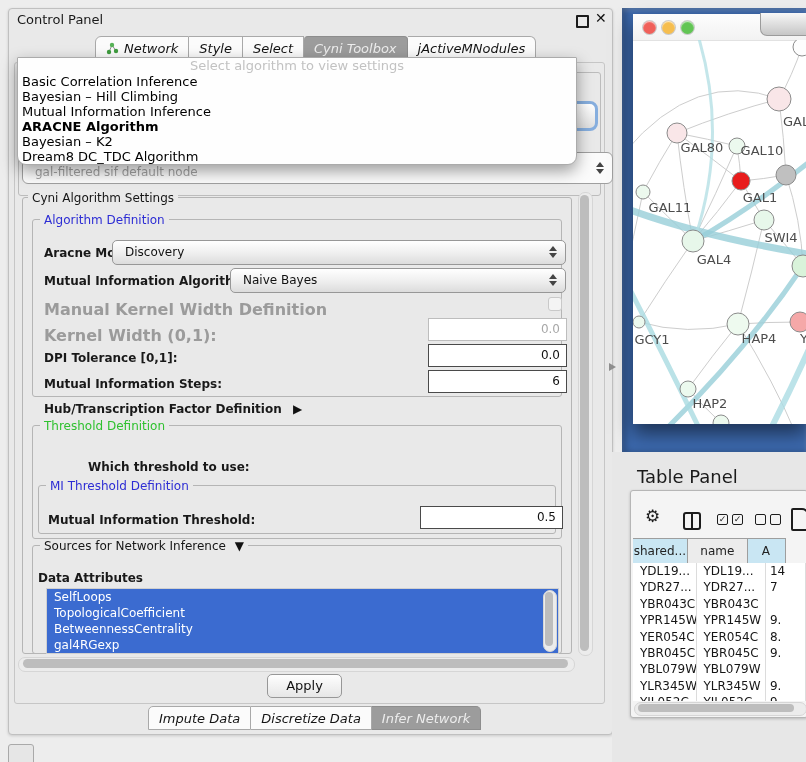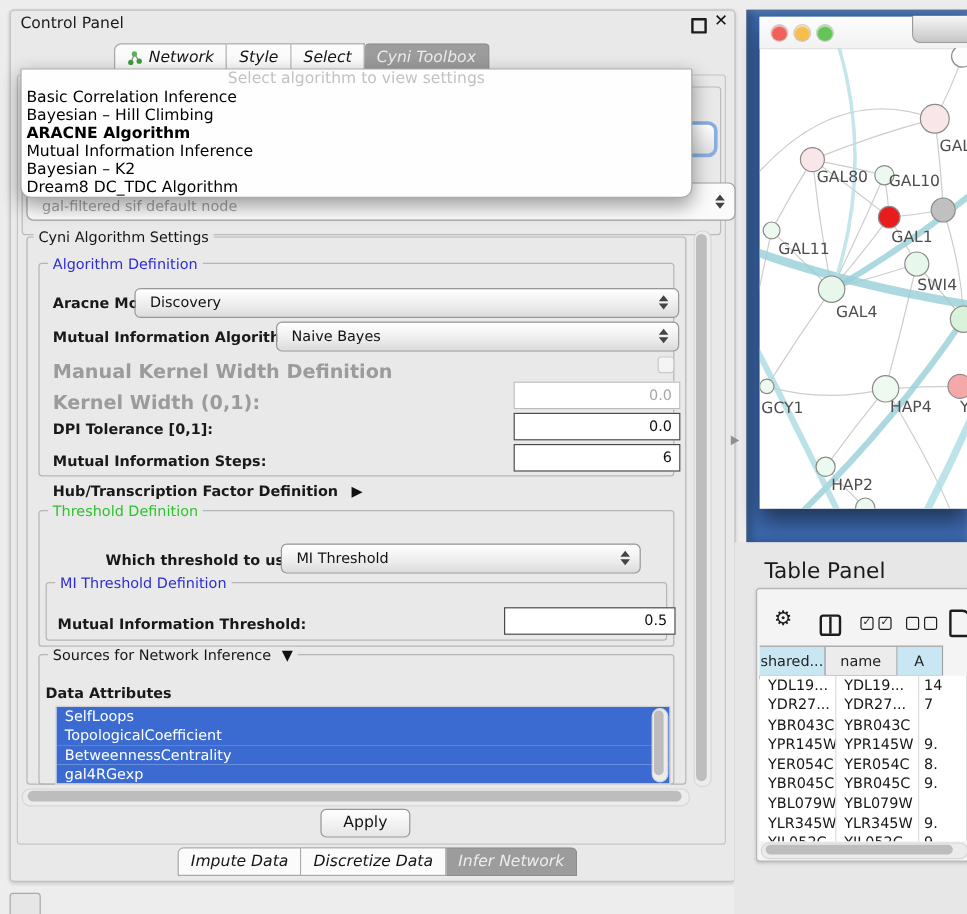--- a/index.html
+++ b/index.html
@@ -118,20 +118,23 @@
     </div>
     <div class="tab">
         <span>Style</span>
       </div>
     <div class="tab">
         <span>Select</span>
       </div>
     <div class="tab sel">
         <span>Cyni Toolbox</span>
       </div>
+    <div class="tab">
+        <span>jActiveMNodules</span>
+      </div>
   </div>
 
   <div class="abs" id="content-panel"></div>
 
   <div class="abs" id="inference-group"></div>
   <div class="abs" id="network-combo">
     <span class="cv">gal-filtered sif default node</span>
     <span class="stepper" style="top:9px;">
         <i class="up"></i>
         <i class="dn"></i>
@@ -190,27 +193,20 @@
 
   <span class="flabel" style="left:44px;top:402px;">
     <span>Hub/Transcription Factor Definition</span>
     <span class="arrow-glyph" style="margin-left:7px;">▶</span>
   </span>
 
   <div class="abs group" style="left:32px;top:425px;width:528px;height:112px;"></div>
   <span class="group-label green" style="left:40px;top:419px;">Threshold Definition</span>
 
   <span class="flabel" style="left:88px;top:460px;">Which threshold to use:</span>
-  <div class="combo abs" style="left:234px;top:453px;width:298px;height:23px;">
-    <span class="cv">MI Threshold</span>
-    <span class="stepper">
-        <i class="up"></i>
-        <i class="dn"></i>
-      </span>
-  </div>
 
   <div class="abs group" style="left:38px;top:485px;width:516px;height:47px;"></div>
   <span class="group-label blue" style="left:46px;top:479px;">MI Threshold Definition</span>
   <span class="flabel" style="left:48px;top:513px;">Mutual Information Threshold:</span>
   <div class="field on abs" style="left:420px;top:506px;width:141px;height:21px;">
     <span class="fv">0.5</span>
   </div>
 
   <div class="abs group" style="left:32px;top:545px;width:528px;height:107px;"></div>
   <span class="group-label" style="left:40px;top:539px;">
@@ -240,22 +236,22 @@
     <div class="tab sel">
         <span>Infer Network</span>
       </div>
   </div>
 
   <div class="abs" id="popup">
     <div id="popup-header">Select algorithm to view settings</div>
     <div id="popup-items">
         <div class="popup-item">Basic Correlation Inference</div>
         <div class="popup-item">Bayesian – Hill Climbing</div>
+        <div class="popup-item">Mutual Information Inference</div>
         <div class="popup-item bold">ARACNE Algorithm</div>
-        <div class="popup-item">Mutual Information Inference</div>
         <div class="popup-item">Bayesian – K2</div>
         <div class="popup-item">Dream8 DC_TDC Algorithm</div>
       </div>
   </div>
 
   <div class="abs" id="cursor"></div>
 
   <div class="abs" id="net-frame" style="background: rgb(60, 105, 174);"></div>
   <div class="abs" id="mac-window"></div>
   <div class="abs" id="mac-titlebar"></div>

